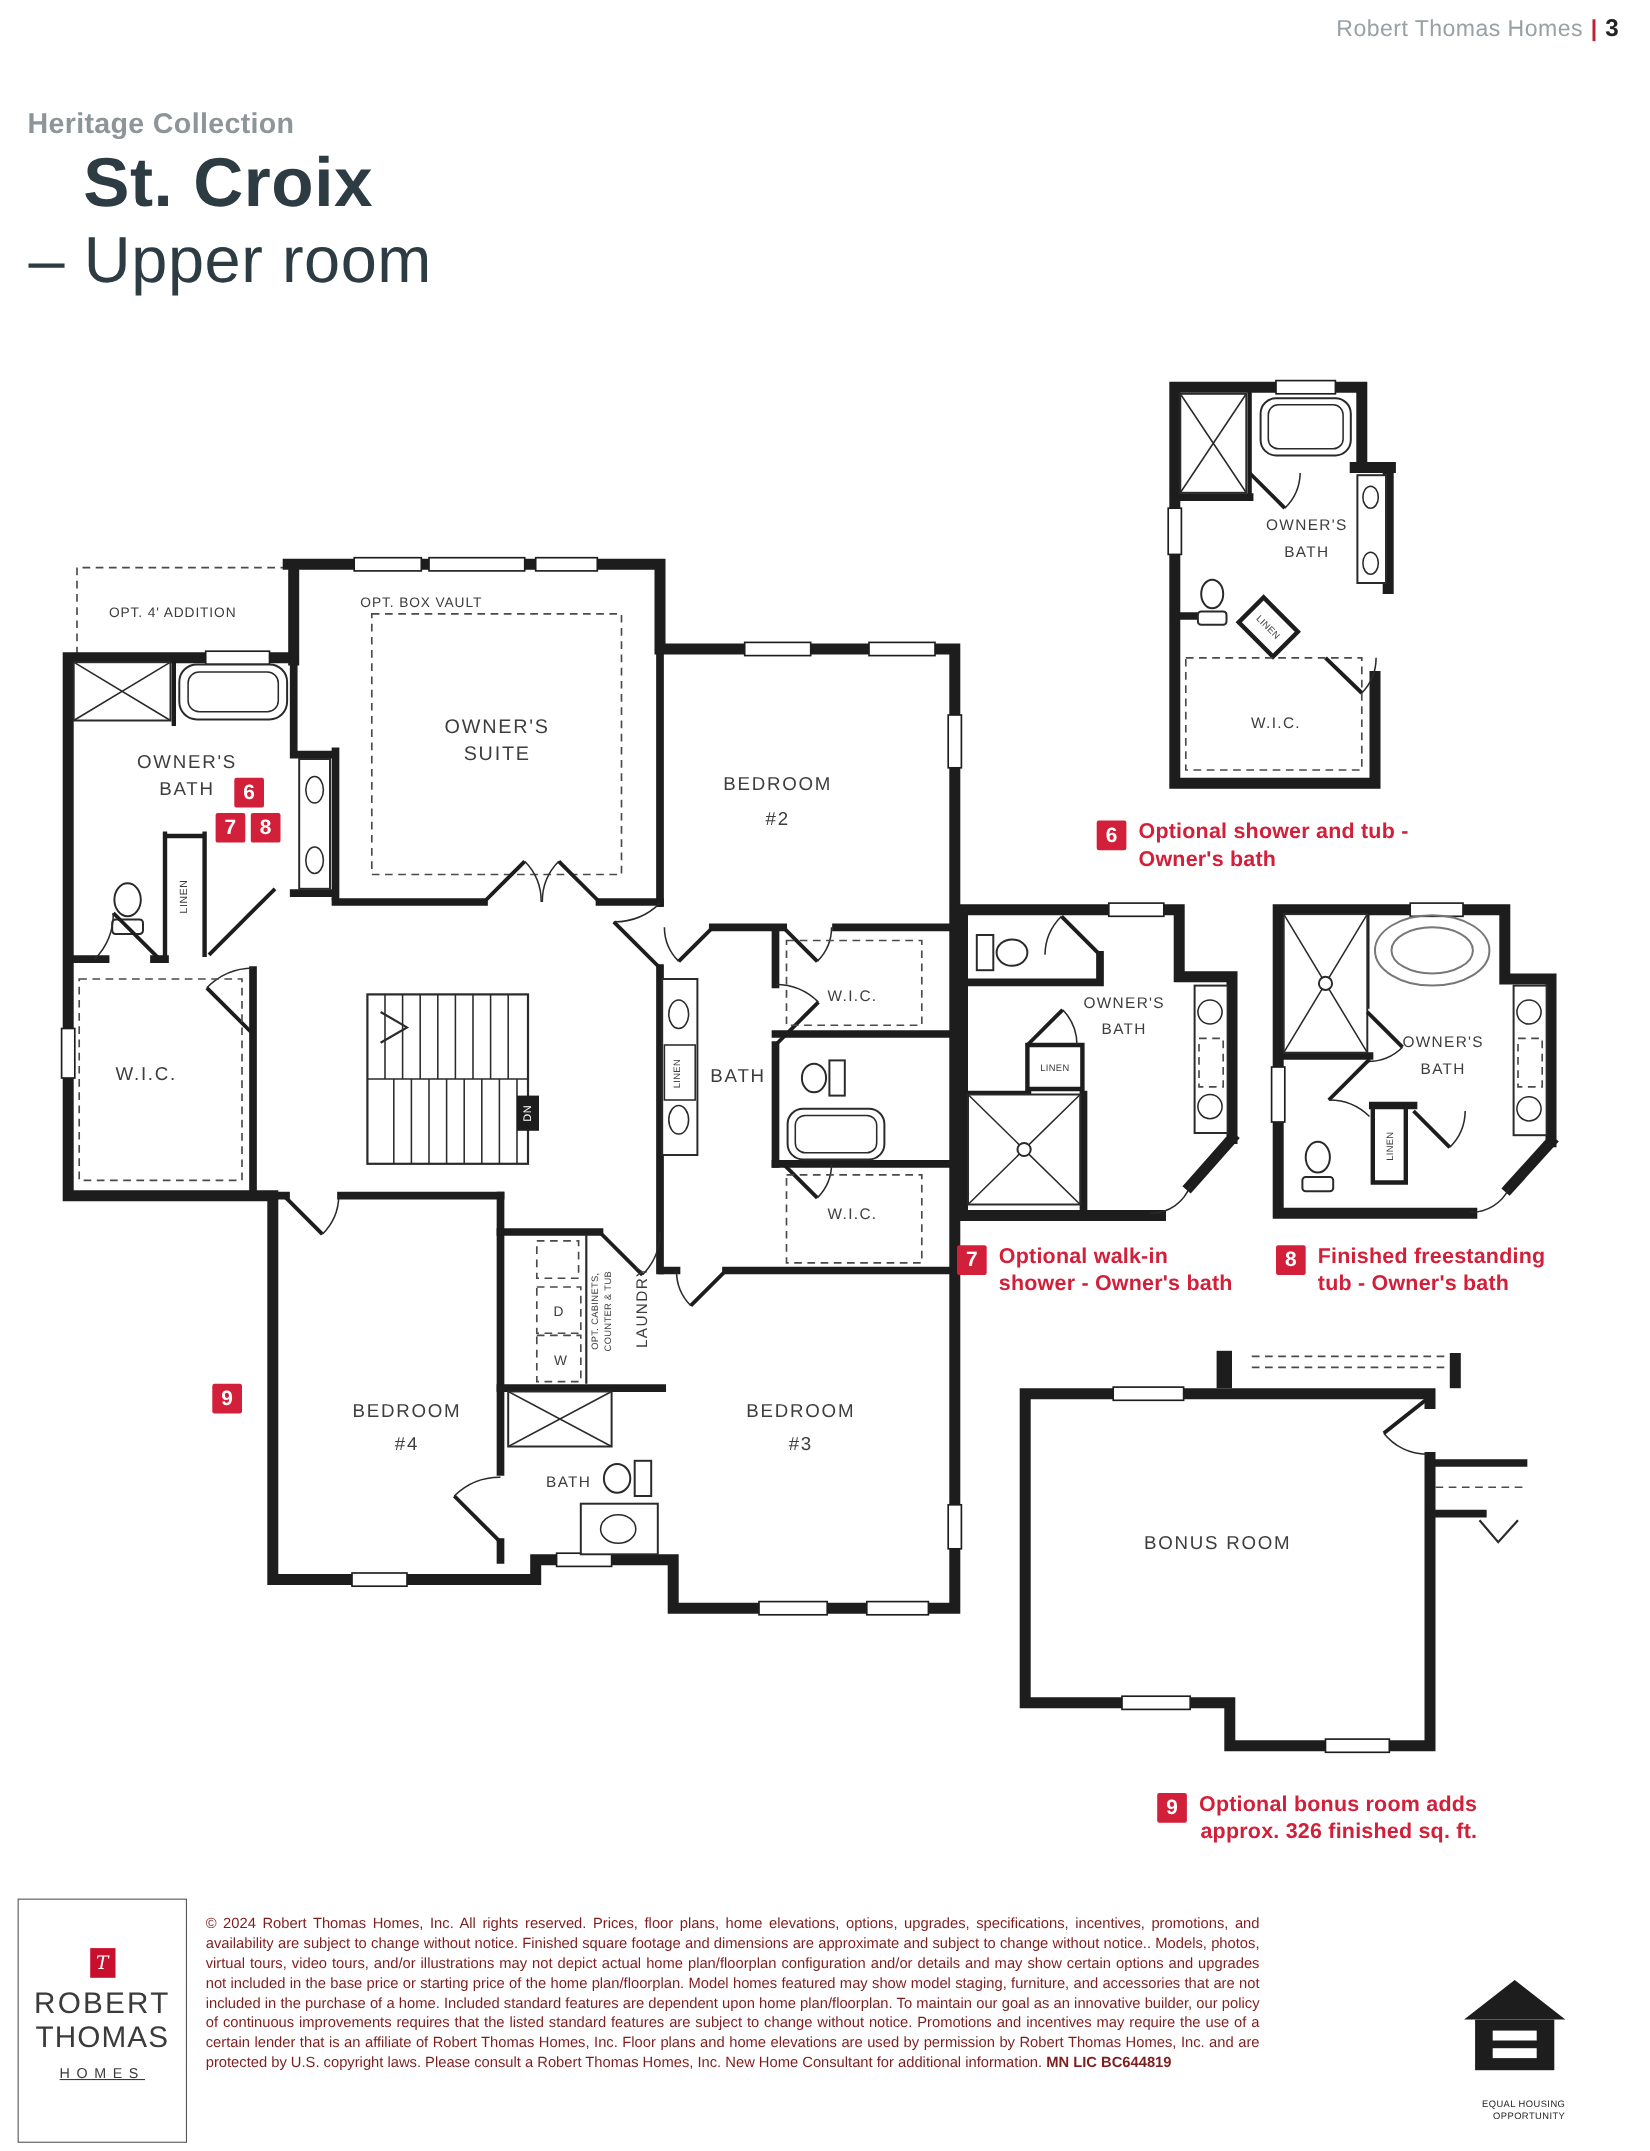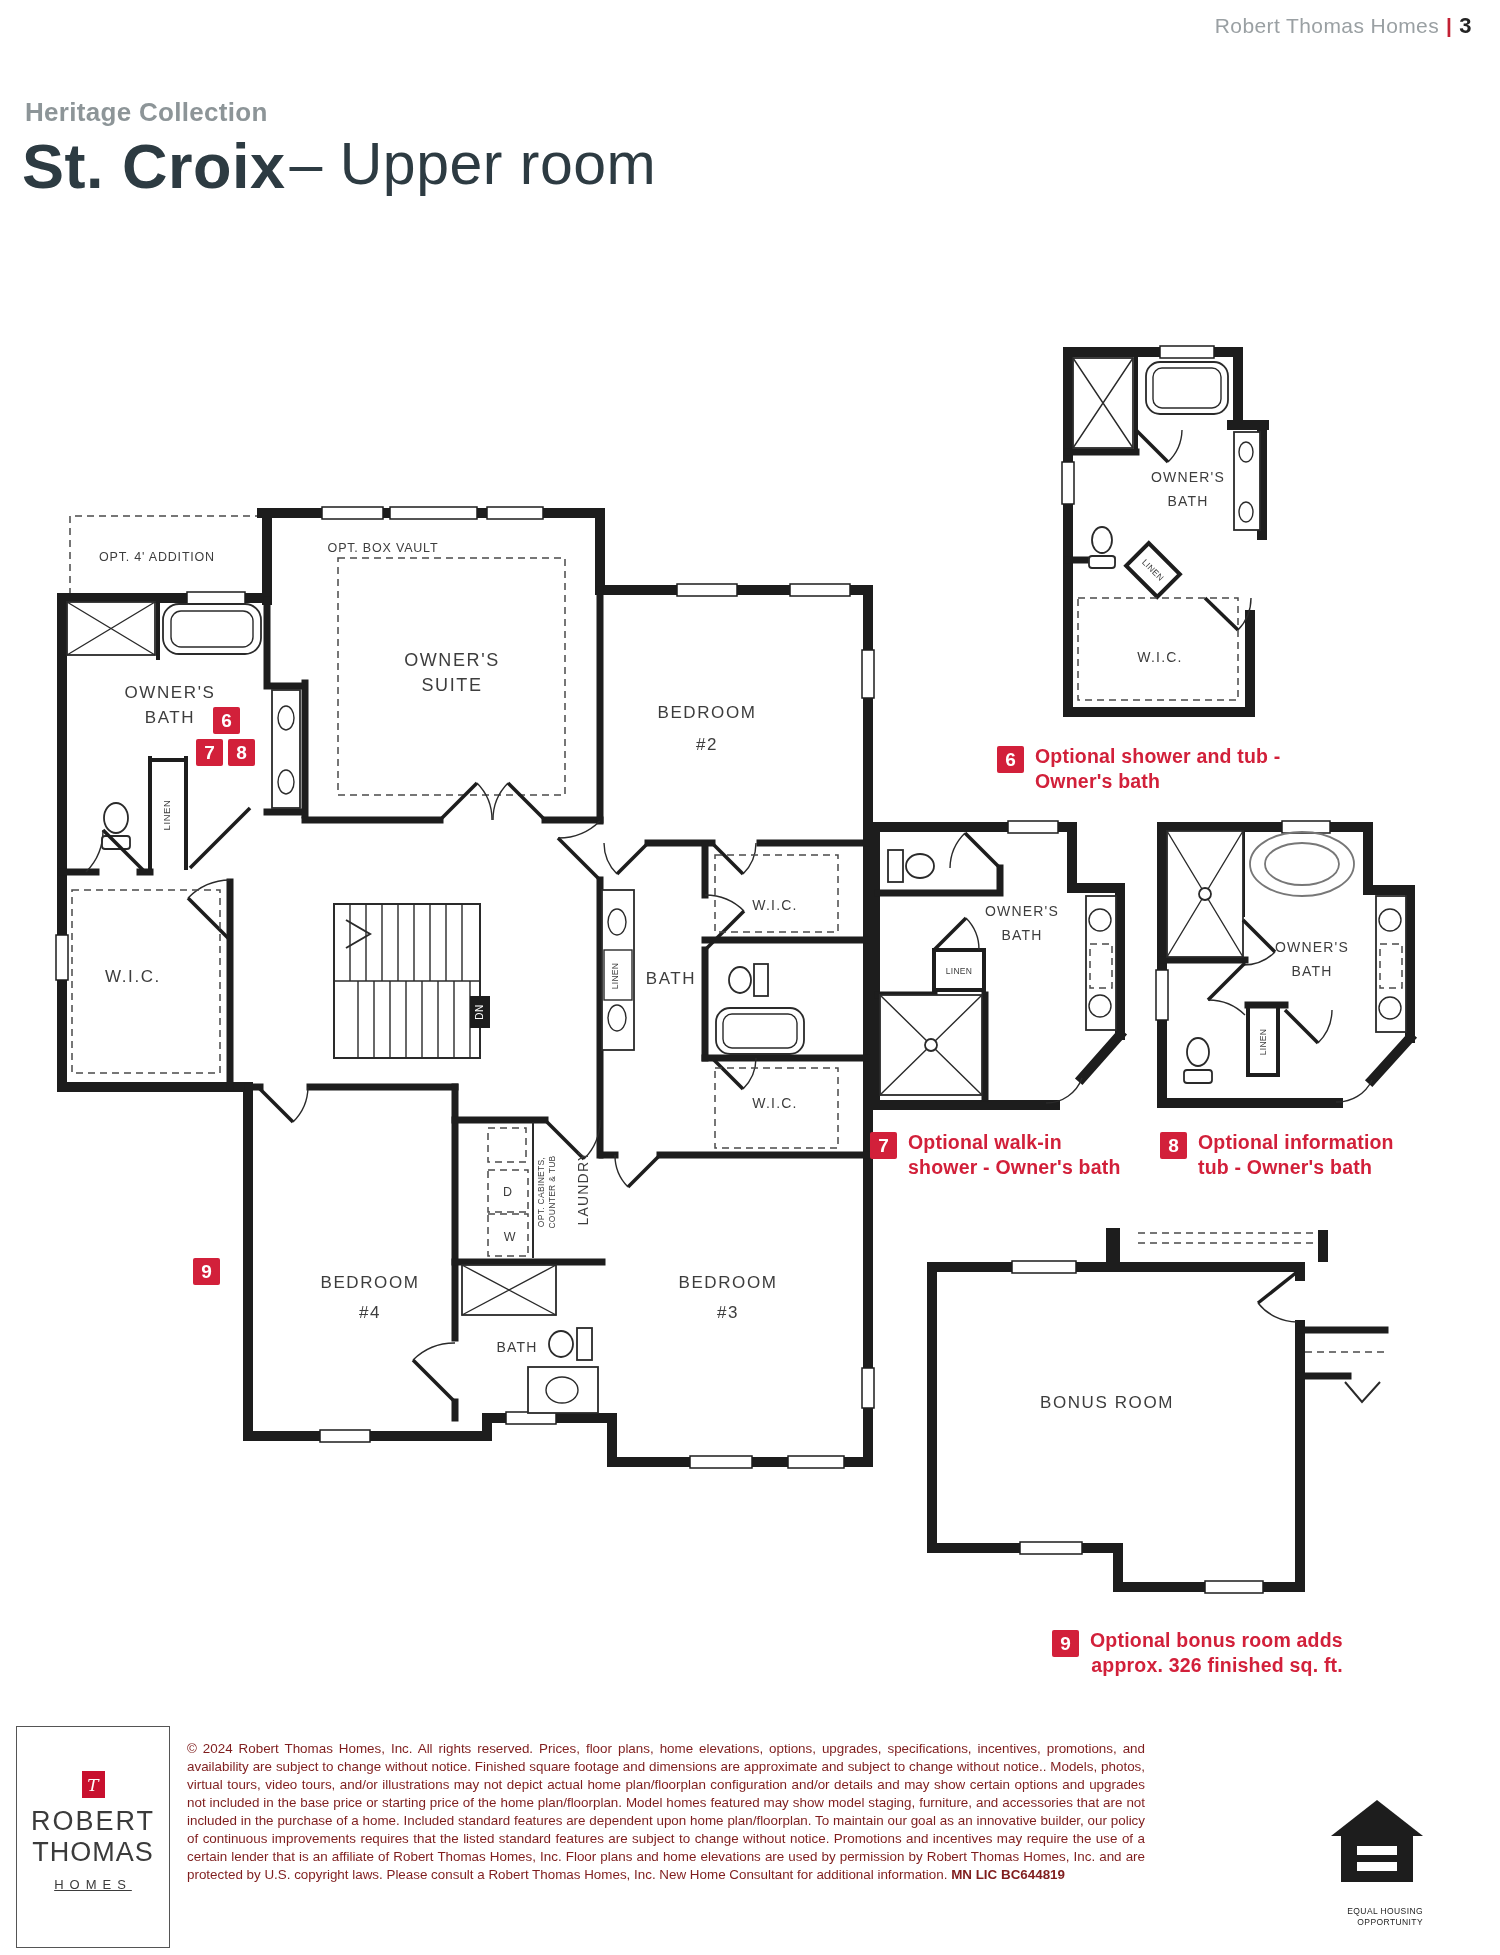--- a/index.html
+++ b/index.html
@@ -6,21 +6,21 @@
   body{width:1500px;height:1955px;position:relative;font-family:"Liberation Sans",sans-serif;color:#222;}
   .page{position:absolute;left:0;top:0;width:1500px;height:1955px;background:#ffffff;overflow:hidden;}
 
   
   .header{position:absolute;top:13px;right:28px;font-size:21px;color:#9aa0a3;letter-spacing:.4px;white-space:nowrap;}
   .header .divider{color:#c22033;font-weight:bold;margin:0 7px;}
   .header .pagenum{color:#232323;font-weight:bold;font-size:22px;}
 
   
   .collection{position:absolute;left:25px;top:97px;font-size:26px;font-weight:bold;color:#8d9598;letter-spacing:.3px;}
-  .model-title{position:absolute;left:22px;top:130px;display:flex;align-items:flex-start;color:#2d3b42;white-space:nowrap;}
+  .model-title{position:absolute;left:22px;top:130px;display:flex;align-items:center;color:#2d3b42;white-space:nowrap;flex-direction:column;}
   .model{font-size:63px;font-weight:800;letter-spacing:.5px;}
   .level{font-size:59px;font-weight:300;margin-left:4px;letter-spacing:.5px;}
 
   
   svg.plan{position:absolute;overflow:visible;}
   .wall{stroke:#1d1d1d;stroke-width:10;fill:none;stroke-linecap:square;}
   .iwall{stroke:#1d1d1d;stroke-width:7;fill:none;stroke-linecap:square;}
   .twall{stroke:#1d1d1d;stroke-width:4;fill:none;stroke-linecap:square;}
   .thin{stroke:#2a2a2a;stroke-width:2;fill:none;}
   .fix{stroke:#2a2a2a;stroke-width:1.8;fill:#fff;}
@@ -394,21 +394,21 @@
   </div>
 
   <div class="opt-badge" style="left:870px;top:1132px;">7</div>
   <div class="opt-caption" style="left:908px;top:1130px;">
     <div>Optional walk-in</div>
     <div>shower - Owner's bath</div>
   </div>
 
   <div class="opt-badge" style="left:1160px;top:1132px;">8</div>
   <div class="opt-caption" style="left:1198px;top:1130px;">
-    <div>Optional information</div>
+    <div>Finished freestanding</div>
     <div>tub - Owner's bath</div>
   </div>
 
   <div class="opt-badge" style="left:1052px;top:1630px;">9</div>
   <div class="opt-caption" style="left:1090px;top:1628px;text-align:right;">
     <div>Optional bonus room adds</div>
     <div>approx. 326 finished sq. ft.</div>
   </div>
 
   <div class="logo-box">

